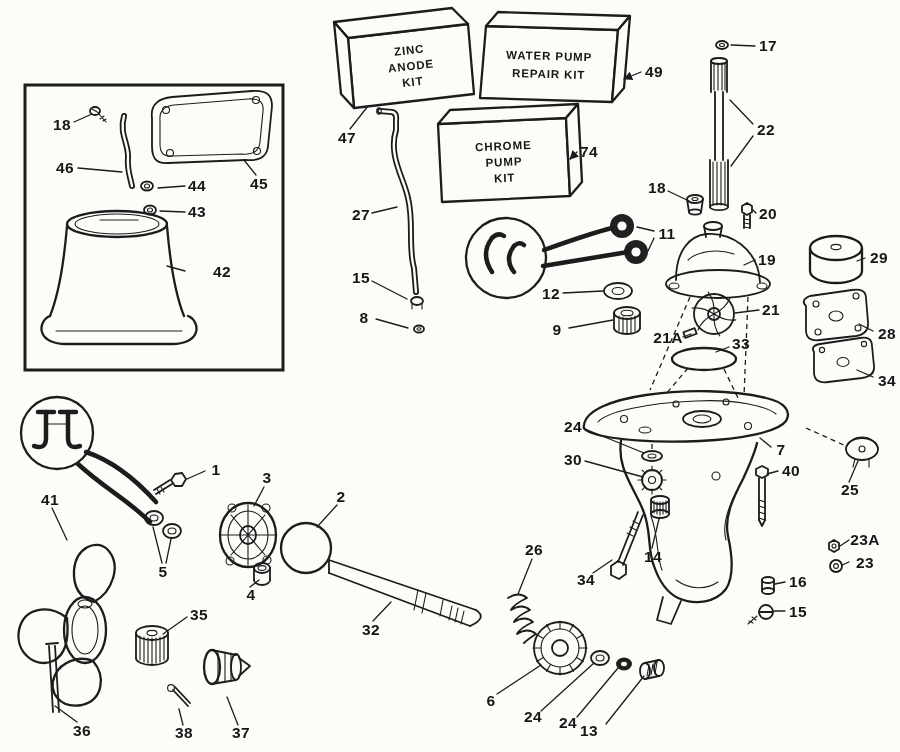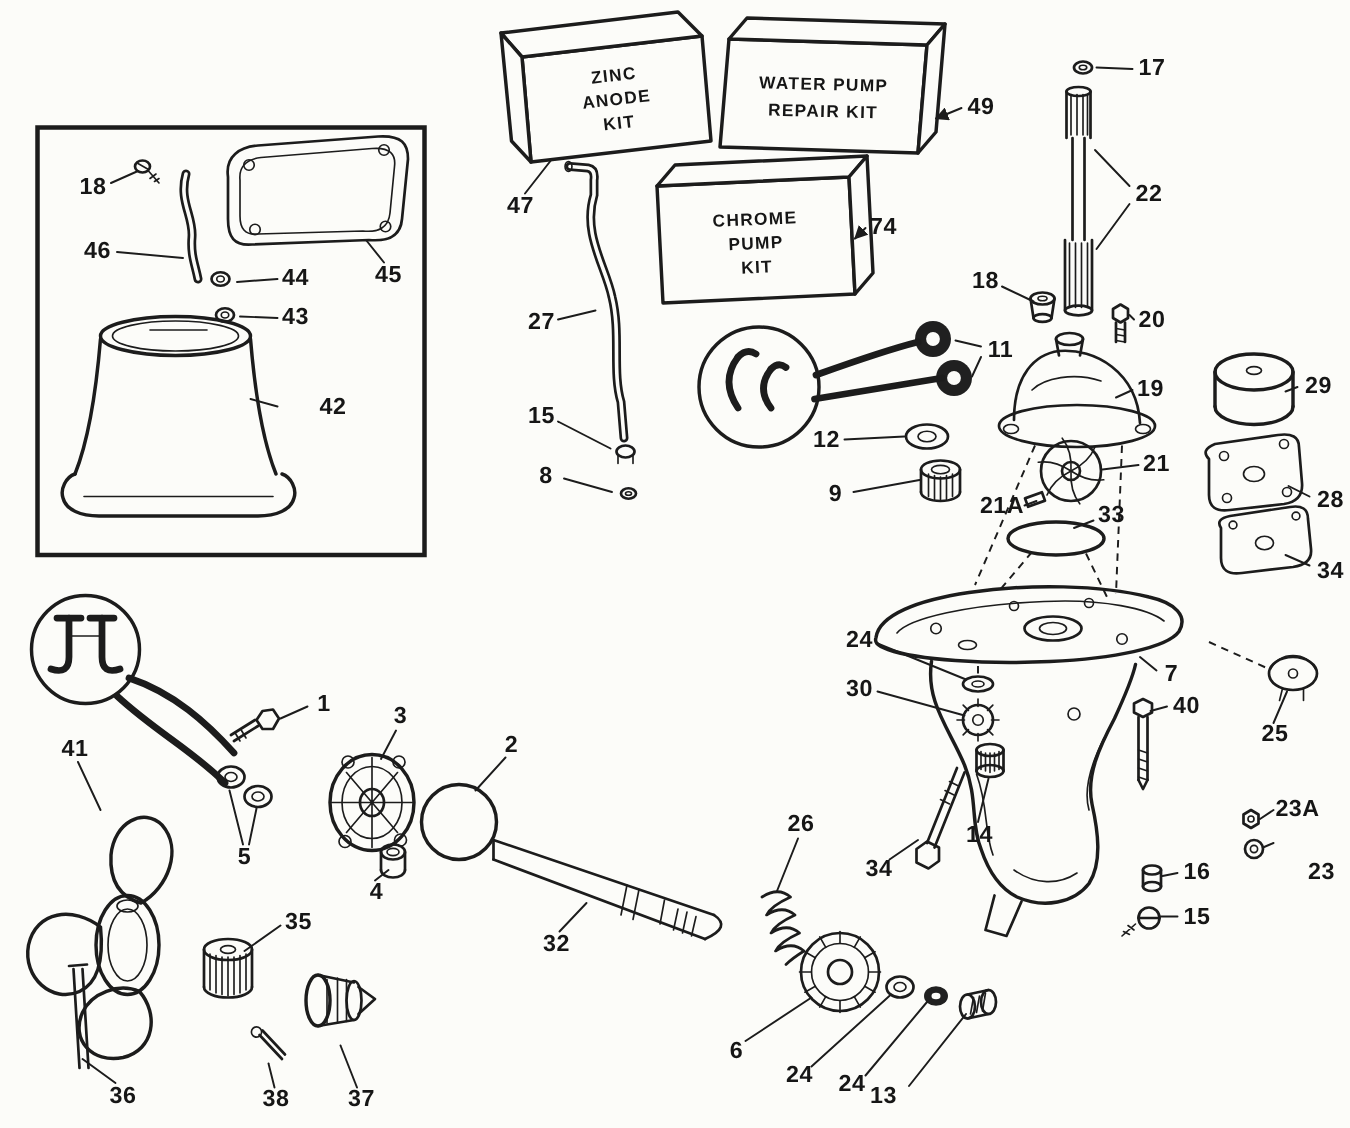--- a/index.html
+++ b/index.html
@@ -505,21 +505,21 @@
       <span class="callout" style="left: 668px; top: 338px;">21A</span>
       <span class="callout" style="left: 741px; top: 344px;">33</span>
       <span class="callout" style="left: 887px; top: 334px;">28</span>
       <span class="callout" style="left: 887px; top: 381px;">34</span>
       <span class="callout" style="left: 573px; top: 427px;">24</span>
       <span class="callout" style="left: 573px; top: 460px;">30</span>
       <span class="callout" style="left: 781px; top: 450px;">7</span>
       <span class="callout" style="left: 791px; top: 471px; text-align: center;">40</span>
       <span class="callout" style="left: 850px; top: 490px;">25</span>
       <span class="callout" style="left: 865px; top: 540px;">23A</span>
-      <span class="callout" style="left: 865px; top: 582px; margin-left: 16px;">23</span>
+      <span class="callout" style="left: 865px; top: 563px;">23</span>
       <span class="callout" style="left: 798px; top: 582px;">16</span>
       <span class="callout" style="left: 798px; top: 612px;">15</span>
       <span class="callout" style="left: 653px; top: 557px;">14</span>
       <span class="callout" style="left: 586px; top: 580px;">34</span>
       <span class="callout" style="left: 534px; top: 550px;">26</span>
       <span class="callout" style="left: 50px; top: 500px;">41</span>
       <span class="callout" style="left: 216px; top: 470px;">1</span>
       <span class="callout" style="left: 267px; top: 478px;">3</span>
       <span class="callout" style="left: 341px; top: 497px;">2</span>
       <span class="callout" style="left: 163px; top: 572px;">5</span>

